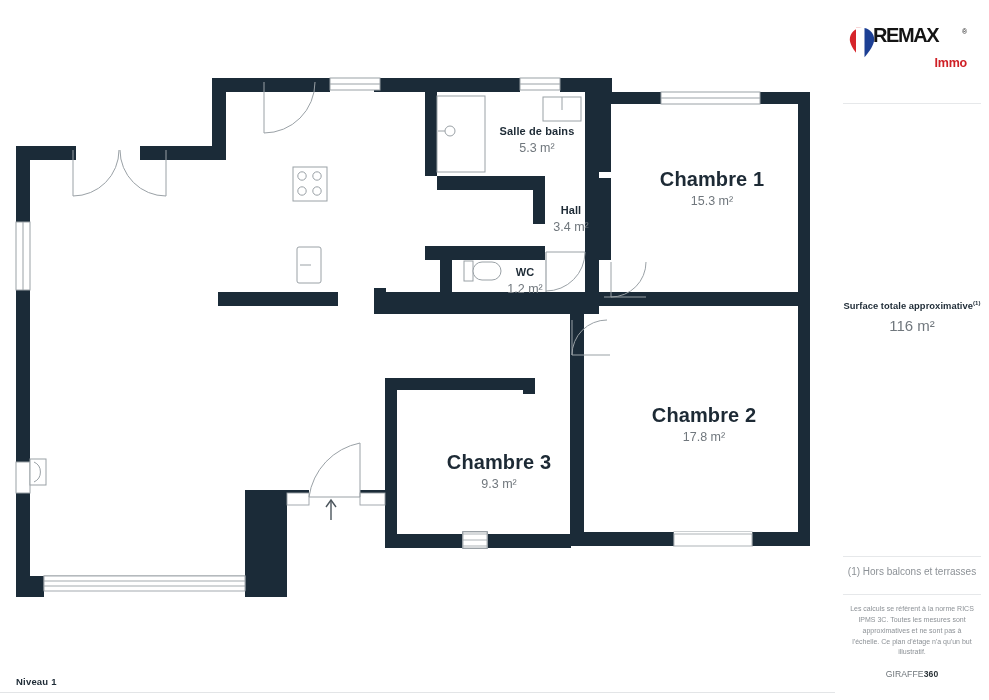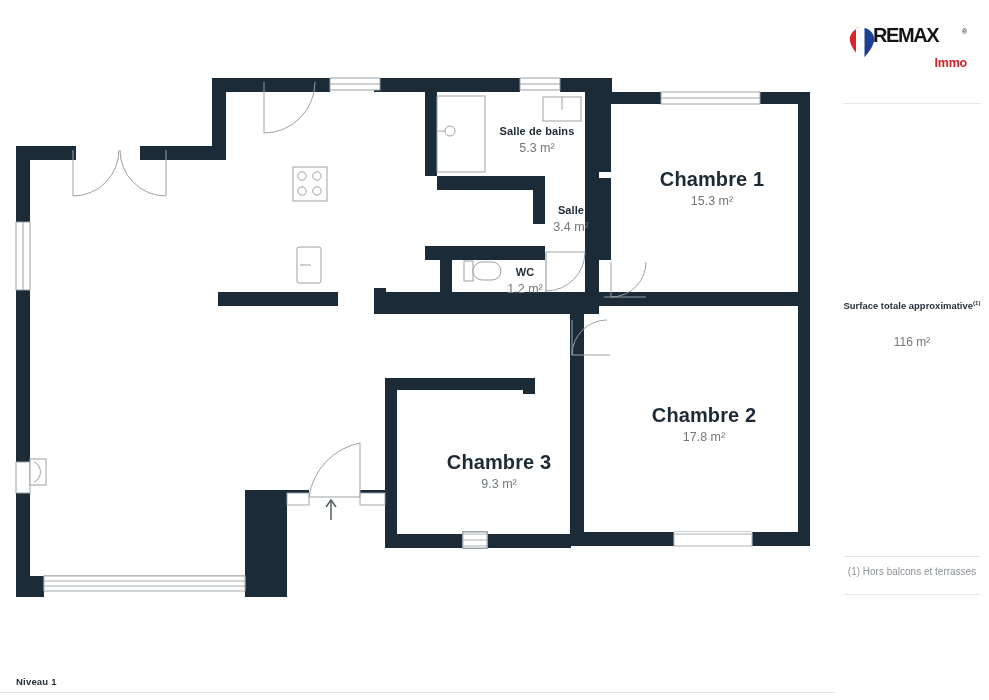--- a/index.html
+++ b/index.html
@@ -31,21 +31,21 @@
   #logo-remax{position:absolute;left:24px;top:0px;font-size:20px;font-weight:800;
               color:#141414;letter-spacing:-1.4px;font-family:"Liberation Sans",sans-serif;
               font-style:normal;}
   #logo-reg{position:absolute;left:113px;top:4px;font-size:7px;color:#141414;}
   #logo-immo{position:absolute;right:8px;top:32px;font-size:12.5px;font-weight:800;
              color:#cf2026;letter-spacing:-.2px;}
 
   #surface-block{position:absolute;left:0;top:300px;width:154px;text-align:center;}
   #surface-title{font-size:9.4px;font-weight:700;color:#1d2a35;letter-spacing:.05px;}
   #surface-sup{font-size:6px;vertical-align:super;}
-  #surface-value{font-size:12px;color:#70777d;margin-top:24px;}
+  #surface-value{font-size:15px;color:#70777d;margin-top:6px;}
 
   #note-block{position:absolute;left:0;top:566px;width:154px;text-align:center;}
   #note-text{font-size:10px;color:#8c9196;}
 
   #legal-block{position:absolute;left:0;top:604px;width:154px;text-align:center;padding:0 14px;
                box-sizing:border-box;}
   #legal-text{font-size:7px;color:#8c9196;line-height:1.55;}
   #brand-line{margin-top:11px;font-size:8.6px;color:#6d7479;letter-spacing:.1px;}
   #brand-line b{color:#2c3439;font-weight:800;}
 </style>
@@ -316,21 +316,21 @@
         <line x1="463" y1="540" x2="487" y2="540" stroke="#9aa1a6" stroke-width=".8"></line>
       </g>
     </svg>
 
     <div class="room-label" style="left:537px;top:141px">
       <div class="room-name">Salle de bains</div>
       <div class="room-area">5.3 m²</div>
     </div>
 
     <div class="room-label" style="left:571px;top:220px">
-      <div class="room-name">Salle</div>
+      <div class="room-name">Hall</div>
       <div class="room-area">3.4 m²</div>
     </div>
 
     <div class="room-label" style="left:525px;top:282px">
       <div class="room-name">WC</div>
       <div class="room-area">1.2 m²</div>
     </div>
 
     <div class="room-label" style="left:712px;top:188px">
       <div class="room-name big">Chambre 1</div>
@@ -378,14 +378,18 @@
     </div>
 
     <div class="side-divider" style="top:556px"></div>
 
     <div id="note-block">
       <div id="note-text">(1) Hors balcons et terrasses</div>
     </div>
 
     <div class="side-divider" style="top:594px"></div>
 
+    <div id="legal-block">
+      <div id="legal-text">Les calculs se réfèrent à la norme RICS IPMS 3C. Toutes les mesures sont approximatives et ne sont pas à l'échelle. Ce plan d'étage n'a qu'un but illustratif.</div>
+      <div id="brand-line"><span>GIRAFFE</span><b>360</b></div>
+    </div>
   </div>
 </div>
 
 </body></html>

